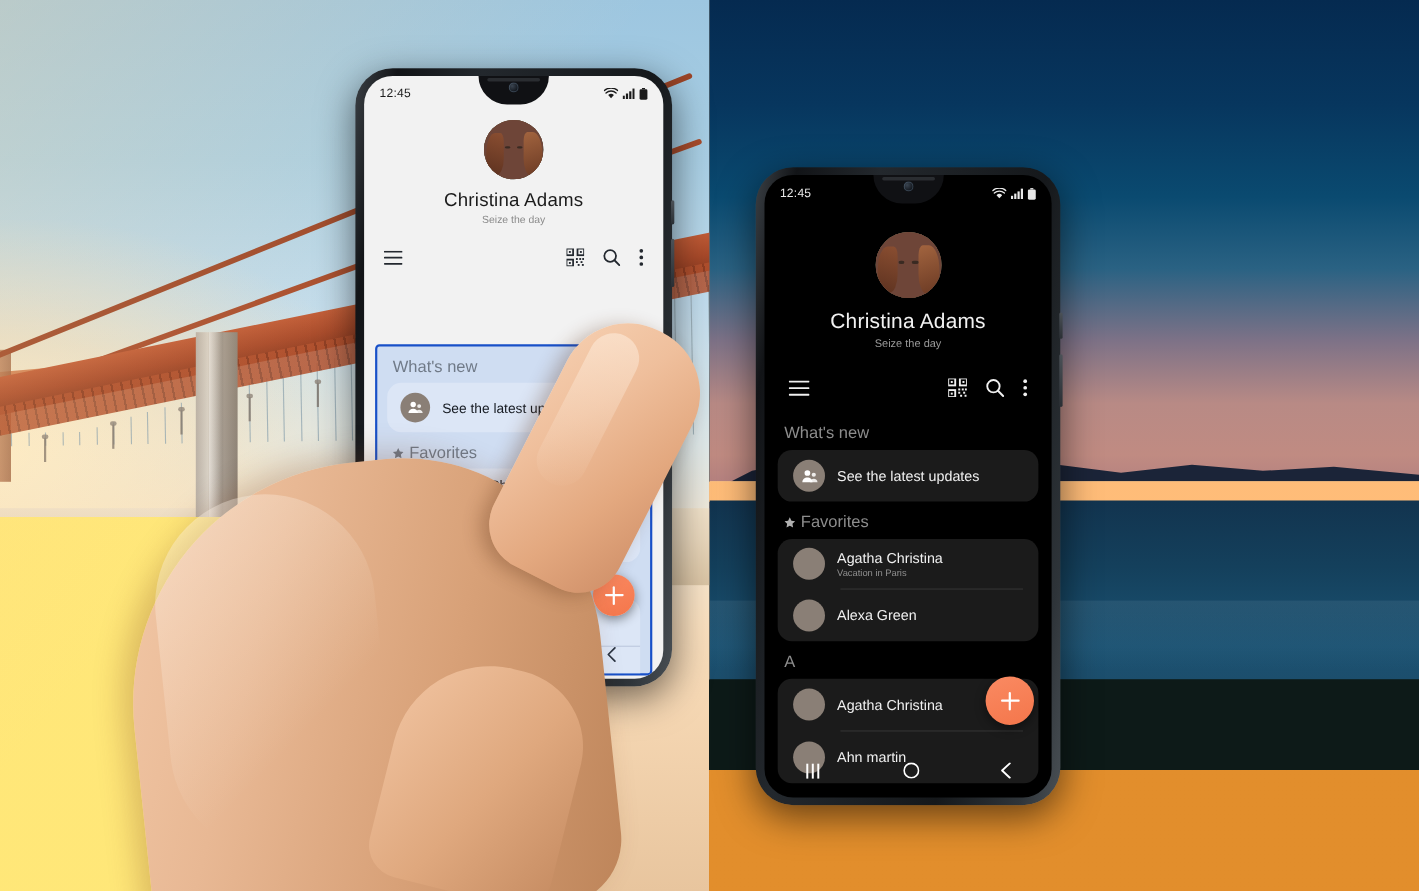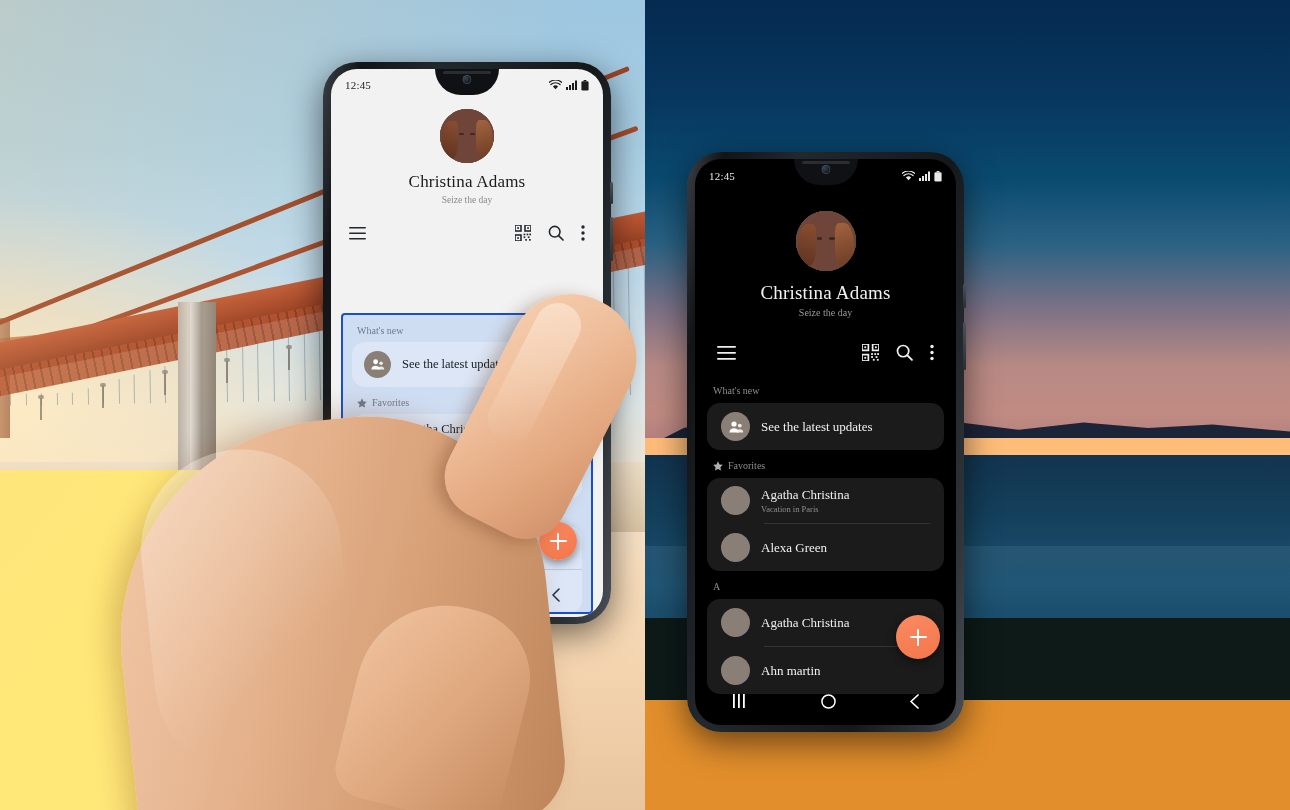--- a/index.html
+++ b/index.html
@@ -184,21 +184,21 @@
   }
 
   
   .phone { position:absolute; }
   .phone .body{
     position:absolute; inset:0; border-radius:34px;
     background:linear-gradient(100deg,#3b4045 0%,#121417 10%,#23282d 30%,#15181b 70%,#2e3439 90%, #4a5055 100%);
     box-shadow:0 10px 34px rgba(0,0,0,.55);
   }
   .phone .screen{
-    position:absolute; border-radius:26px; overflow:hidden;font-family:Liberation Serif, serif;
+    position:absolute; border-radius:26px; overflow:hidden;
   }
   .notch-drop{
     position:absolute; left:50%; top:0; transform:translateX(-50%);
     width:64px; height:26px; background:#101114;
     border-radius:0 0 32px 32px;
     z-index:5;
   }
   .notch-drop .cam{
     position:absolute; left:50%; top:6px; transform:translateX(-50%);
     width:9px; height:9px; border-radius:50%;
@@ -225,21 +225,21 @@
     overflow:hidden; position:relative;
     background:#5d6b5b;
   }
   .profile-name{ font-size:17px; letter-spacing:.2px; margin-top:9px; font-weight:400; }
   .profile-status{ font-size:9.5px; margin-top:3px; }
 
   .action-row{ display:flex; align-items:center; justify-content:space-between; }
   .action-right{ display:flex; align-items:center; gap:17px; }
   .ico-btn{ cursor:pointer; display:flex; align-items:center; justify-content:center; }
 
-  .section-label{ font-size:10px; display:flex; align-items:flex-end; gap:5px; }
+  .section-label{ font-size:15px; display:flex; align-items:center; gap:5px; }
   .card{ border-radius:13px; overflow:hidden; }
   .row{ display:flex; align-items:center; gap:11px; position:relative; }
   .row .av{ width:27px; height:27px; border-radius:50%; overflow:hidden; flex:none; position:relative; background:#8a7f76; }
   .row .nm{ font-size:12.5px; }
   .row .sub{ font-size:8.5px; margin-top:1px; }
   .divider{ height:1px; margin-left:49px; }
 
   .fab{
     position:absolute; border-radius:50%;
     background:linear-gradient(160deg,#FA8A62 0%,#F4764B 100%);

